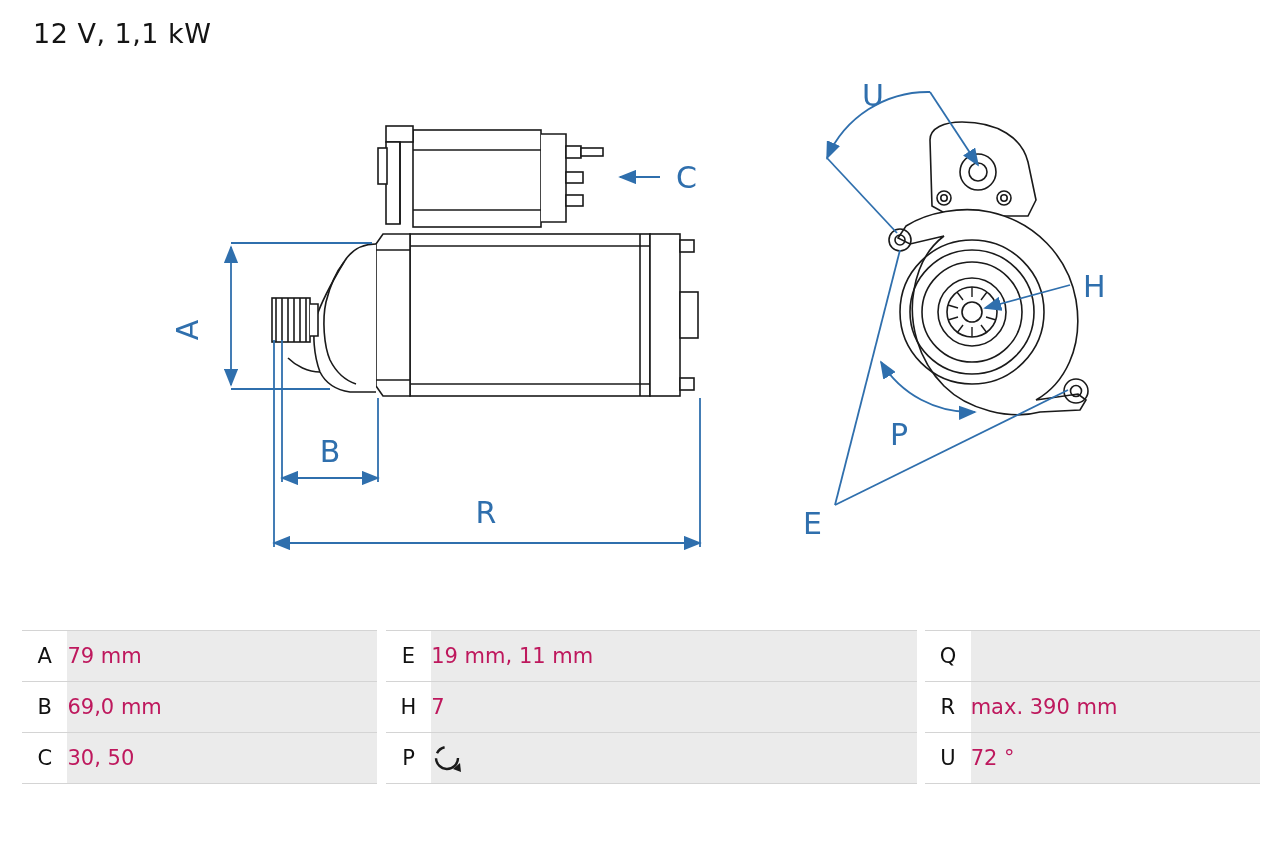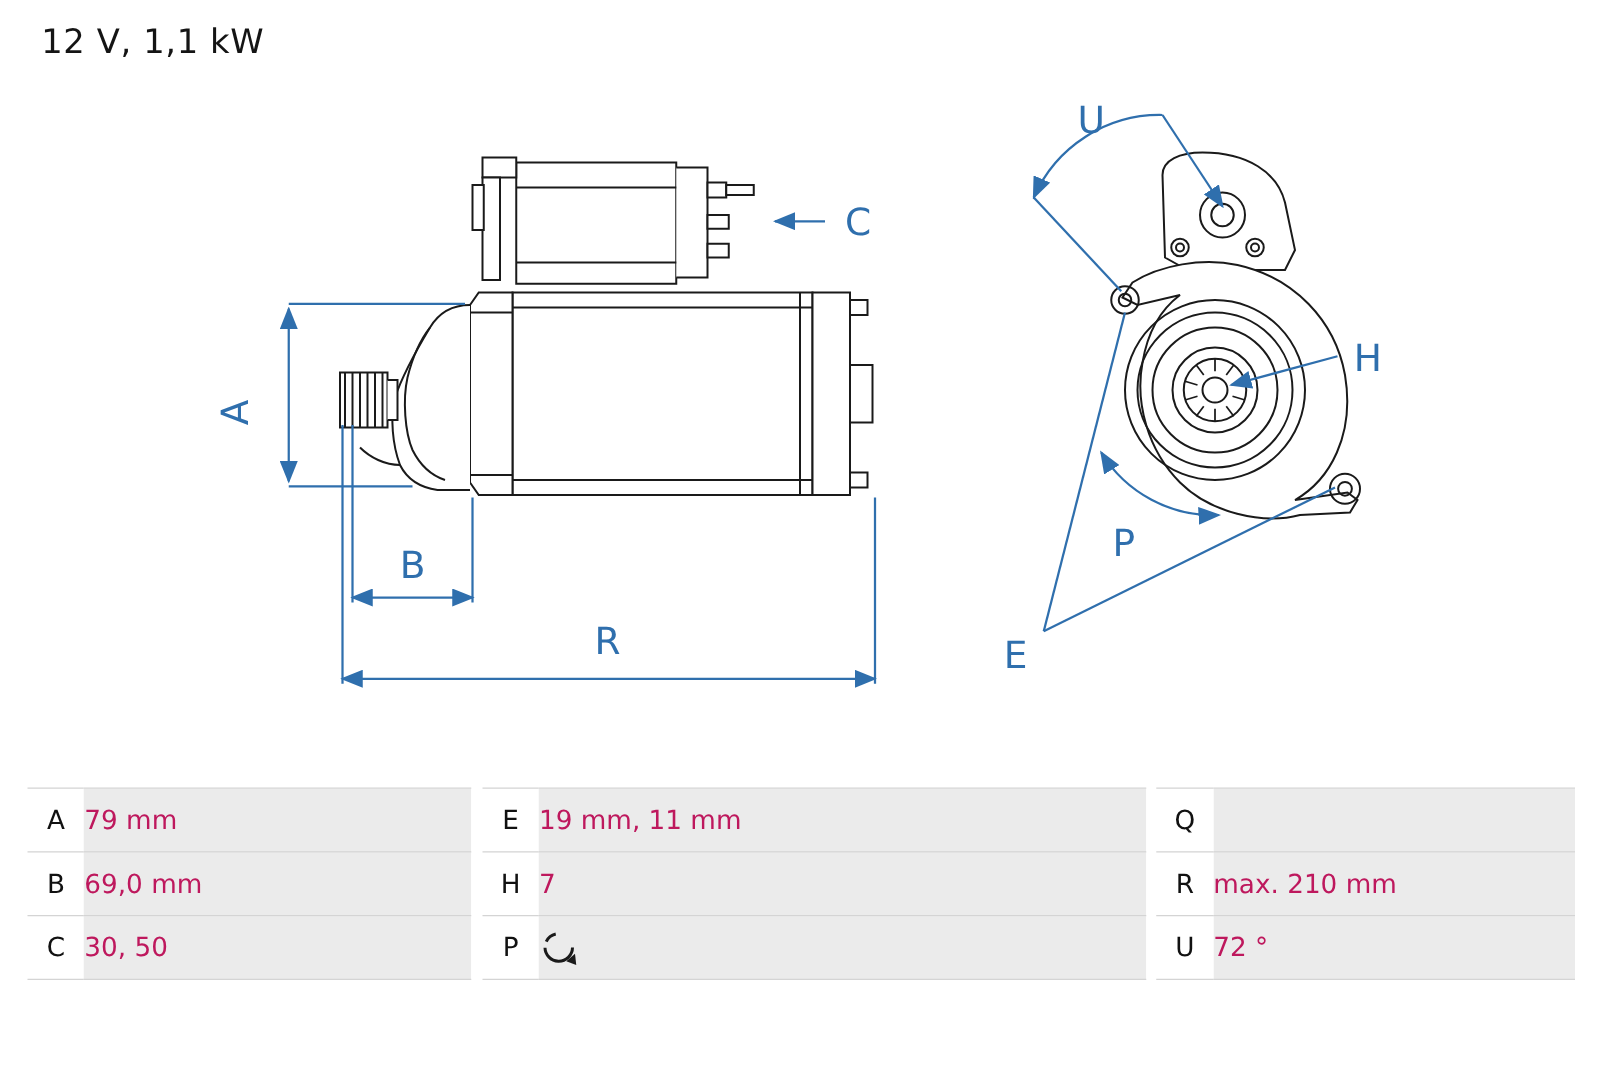--- a/index.html
+++ b/index.html
@@ -236,21 +236,21 @@
         <td class="val val-c"></td>
       </tr>
       <tr>
         <td class="key">B</td>
         <td class="val val-a">69,0 mm</td>
         <td class="spacer"></td>
         <td class="key">H</td>
         <td class="val val-b">7</td>
         <td class="spacer"></td>
         <td class="key">R</td>
-        <td class="val val-c">max. 210 mm</td>
+        <td class="val val-c">max. 390 mm</td>
       </tr>
       <tr>
         <td class="key">C</td>
         <td class="val val-a">30, 50</td>
         <td class="spacer"></td>
         <td class="key">P</td>
         <td class="val val-b">
           <span class="p-icon">
             <svg viewBox="0 0 34 34" width="34" height="34">
               <path d="M27,17 A11,11 0 1 1 17,6" fill="none" stroke="#1a1a1a" stroke-width="2.4" stroke-dasharray="34 5 10 5"></path>

